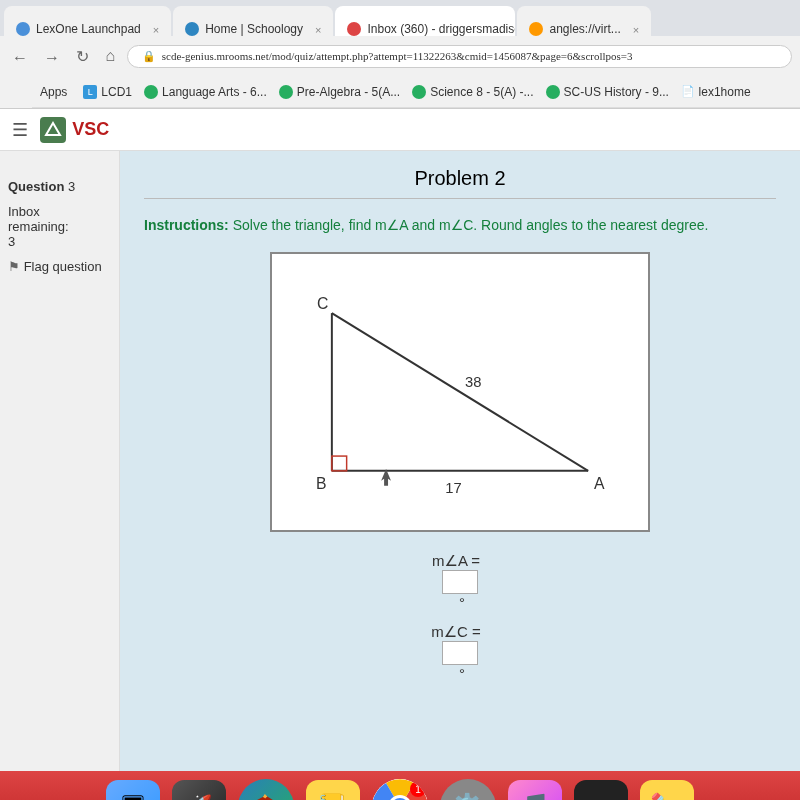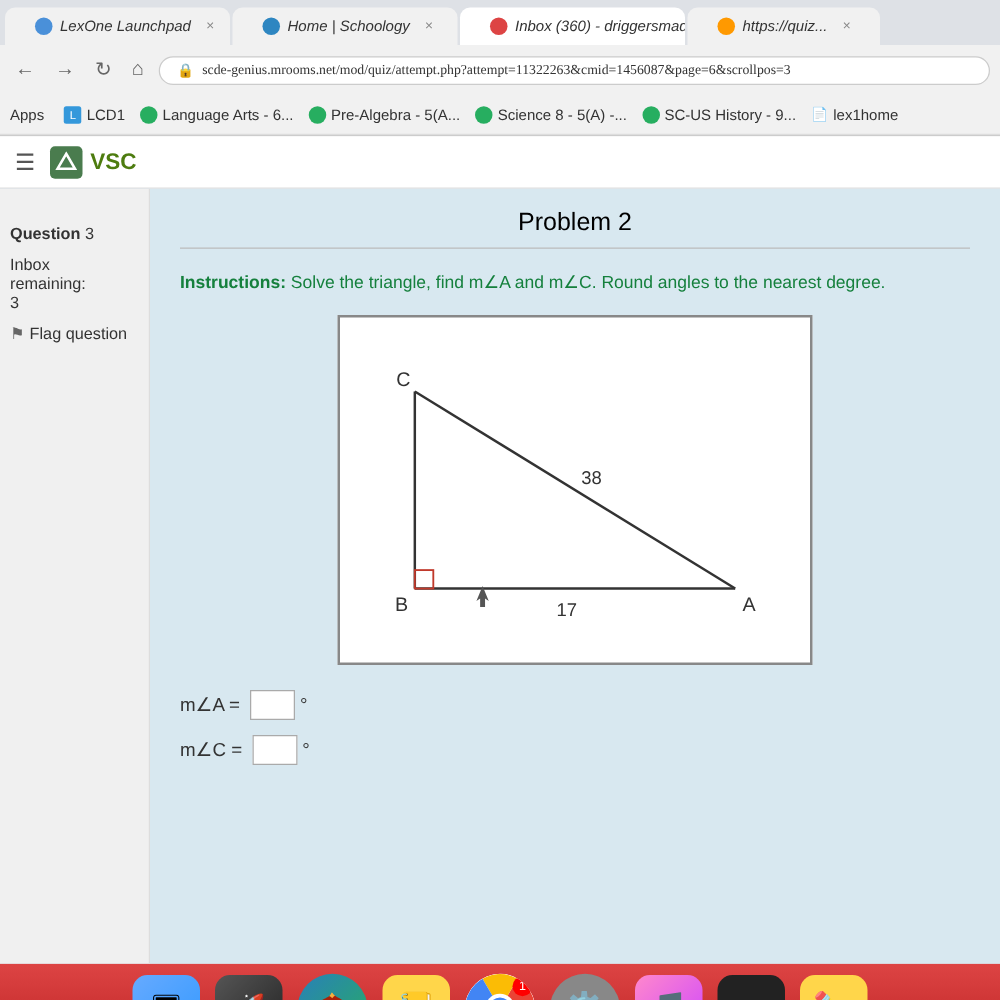--- a/index.html
+++ b/index.html
@@ -13,34 +13,33 @@
       display: flex;
       align-items: center;
       background: #dee1e6;
       height: 36px;
       padding: 6px 0 0 0;
       gap: 2px;
       padding-left: 4px;
     }
     .tab {
       display: flex;
-      align-items: center;
+      align-items: flex-end;
       height: 30px;
-      padding: 0 24px;
+      padding: 0 12px;
       background: #f1f1f1;
       border-radius: 8px 8px 0 0;
       font-size: 12px;
       color: #333;
       cursor: pointer;
       max-width: 180px;
       white-space: nowrap;
       overflow: hidden;
       text-overflow: ellipsis;
       gap: 6px;
-      font-style: italic;
     }
     .tab.active { background: #fff; }
     .tab-icon { width: 14px; height: 14px; border-radius: 50%; flex-shrink: 0; }
     .tab-close { margin-left: 6px; color: #888; font-size: 11px; }
 
     
     .address-bar {
       display: flex;
       align-items: center;
       background: #f1f1f1;
@@ -67,20 +66,21 @@
     .bookmarks-bar {
       display: flex;
       align-items: center;
       background: #f1f1f1;
       padding: 4px 8px;
       height: 32px;
       font-size: 12px;
       color: #333;
       gap: 12px;
       border-bottom: 1px solid #ddd;
+      margin-left: 32px;
     }
     .apps-label { font-size: 12px; color: #333; margin-right: 4px; }
     .bookmark-item {
       display: flex;
       align-items: center;
       gap: 4px;
       cursor: pointer;
       white-space: nowrap;
       font-size: 12px;
       color: #333;
@@ -100,21 +100,21 @@
       background: #fff;
       display: flex;
       align-items: center;
       padding: 8px 12px;
       border-bottom: 1px solid #ddd;
       height: 42px;
     }
     .hamburger { font-size: 18px; color: #555; cursor: pointer; margin-right: 12px; }
     .vsc-logo { display: flex; align-items: center; gap: 6px; }
     .vsc-logo-icon { width: 26px; height: 26px; background: #4a7c4e; border-radius: 4px; display: flex; align-items: center; justify-content: center; color: white; font-size: 10px; font-weight: bold; }
-    .vsc-label { font-size: 18px; font-weight: bold; color: #4d7c0f; }
+    .vsc-label { font-size: 18px; font-weight: bold; color: #b91c1c; }
 
     
     .content-area {
       display: flex;
       flex: 1;
       overflow: hidden;
     }
 
     
     .sidebar {
@@ -167,20 +167,21 @@
       height: 100%;
     }
 
     
     .answer-row {
       display: flex;
       align-items: center;
       margin-bottom: 12px;
       font-size: 15px;
       color: #333;
+      flex-direction: column;
     }
     .answer-label { margin-right: 8px; }
     .answer-input {
       width: 36px;
       height: 24px;
       border: 1px solid #aaa;
       background: #fff;
       font-size: 13px;
       text-align: center;
     }
@@ -244,21 +245,21 @@
       <span>Home | Schoology</span>
       <span class="tab-close">×</span>
     </div>
     <div class="tab active">
       <span class="tab-icon" style="background:#d44;"></span>
       <span>Inbox (360) - driggersmadiso...</span>
 
     </div>
     <div class="tab">
       <span class="tab-icon" style="background:#f90;"></span>
-      <span>https://quiz...</span>
+      <span>angles://virt...</span>
       <span class="tab-close">×</span>
     </div>
   </div>
 
   <div class="address-bar">
     <span class="nav-btn">←</span>
     <span class="nav-btn">→</span>
     <span class="nav-btn">↻</span>
     <span class="nav-btn">⌂</span>
     <div class="url-bar">

